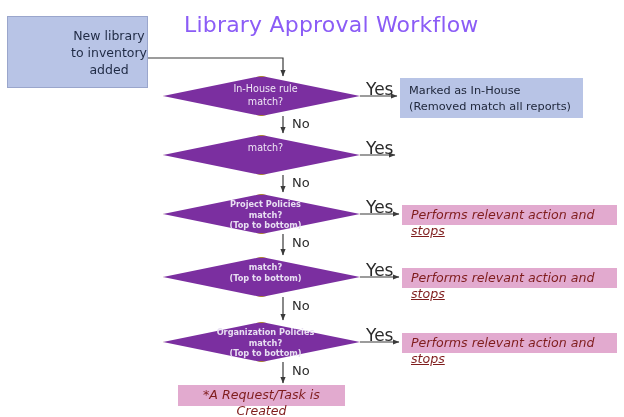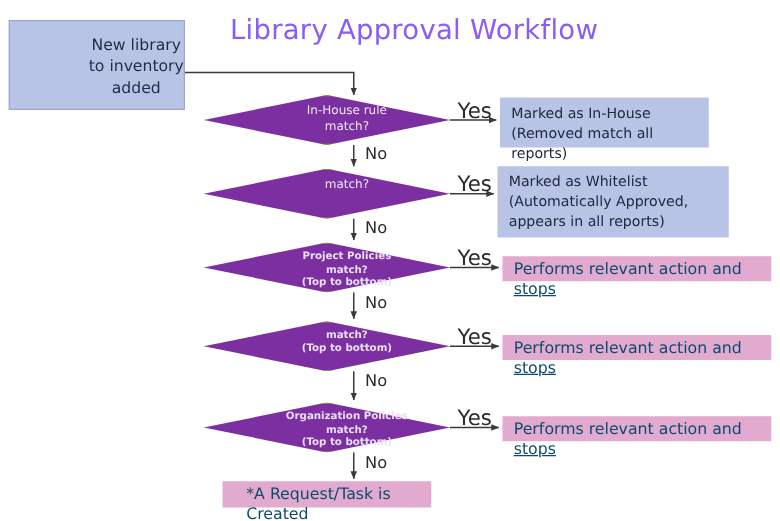--- a/index.html
+++ b/index.html
@@ -62,21 +62,21 @@
     clip-path: polygon(50% 0%, 100% 50%, 50% 100%, 0% 50%);
     display: flex;
     align-items: center;
     justify-content: center;
   }
   .diamond-wrap {
     position: absolute;
   }
   .diamond-label {
     position: absolute;
-    left: 16px;
+    left: 4px;
     width: 100%;
     text-align: center;
     color: #e8dff2;
     font-size: 8.2px;
     line-height: 10.5px;
     font-weight: 600;
     pointer-events: none;
   }
   .diamond-label.big {
     font-size: 9.6px;
@@ -91,24 +91,25 @@
     font-size: 11.3px;
     line-height: 16px;
     color: #20283c;
     padding: 5px 8px 4px 9px;
   }
   .callout.blue {
     background: #b8c4e6;
   }
   .callout.pink {
     background: #e2aacf;
-    color: #0c4a6e;
+    color: #7f1d1d;
     font-size: 12.6px;
     line-height: 16px;
     padding: 2px 8px 2px 9px;
+    font-style: italic;
   }
   .callout.pink .u {
     text-decoration: underline;
   }
 
   .edge-label {
     position: absolute;
     font-size: 17px;
     color: #2b2b2b;
     white-space: nowrap;
@@ -200,40 +201,35 @@
     <div class="diamond" style="left:0; top:0; width:197px; height:40px;"></div>
     <div class="diamond-label" style="top:5px;">
       <div>Organization Policies</div>
       <div>match?</div>
       <div>(Top to bottom)</div>
     </div>
   </div>
   <div class="edge-label" style="left:366px; top:325px;">Yes</div>
   <div class="edge-label no" style="left:292px; top:363px;">No</div>
 
-  <div class="callout blue" style="left:400px; top:78px; width:167px; height:40px;">
+  <div class="callout blue" style="left:400px; top:78px; width:183px; height:40px;">
     <div>Marked as In-House</div>
     <div>(Removed match all reports)</div>
   </div>
 
-  <div class="callout blue" style="left:398px; top:133px; width:185px; height:57px;">
-    <div>Marked as Whitelist</div>
-    <div>(Automatically Approved,</div>
-    <div>appears in all reports)</div>
-  </div>
 
   <div class="callout pink" style="left:402px; top:205px; width:215px; height:20px;">
     <span>Performs relevant action and </span><span class="u">stops</span>
   </div>
 
   <div class="callout pink" style="left:402px; top:268px; width:215px; height:20px;">
     <span>Performs relevant action and </span><span class="u">stops</span>
   </div>
 
   <div class="callout pink" style="left:402px; top:333px; width:215px; height:20px;">
     <span>Performs relevant action and </span><span class="u">stops</span>
   </div>
 
-  <div class="callout pink" style="left:178px; top:385px; width:167px; height:21px; padding:2px 19px;">
+  <div class="callout pink" style="left:178px; top:385px; width:167px; height:21px; text-align:center; padding:2px 4px;">
     <span>*A Request/Task is Created</span>
   </div>
 
 </div>
 
 </body></html>

